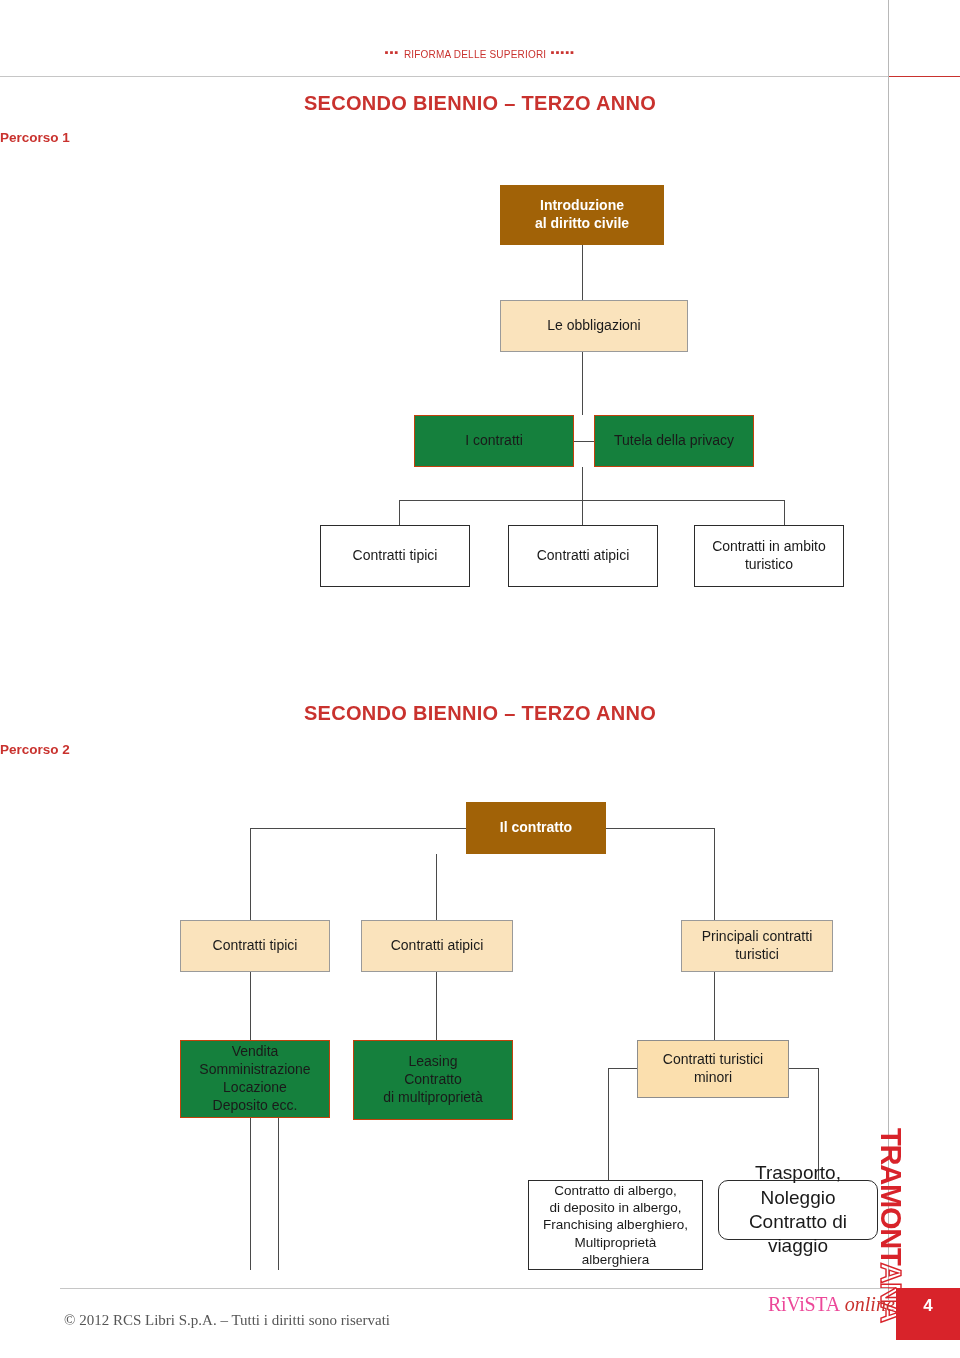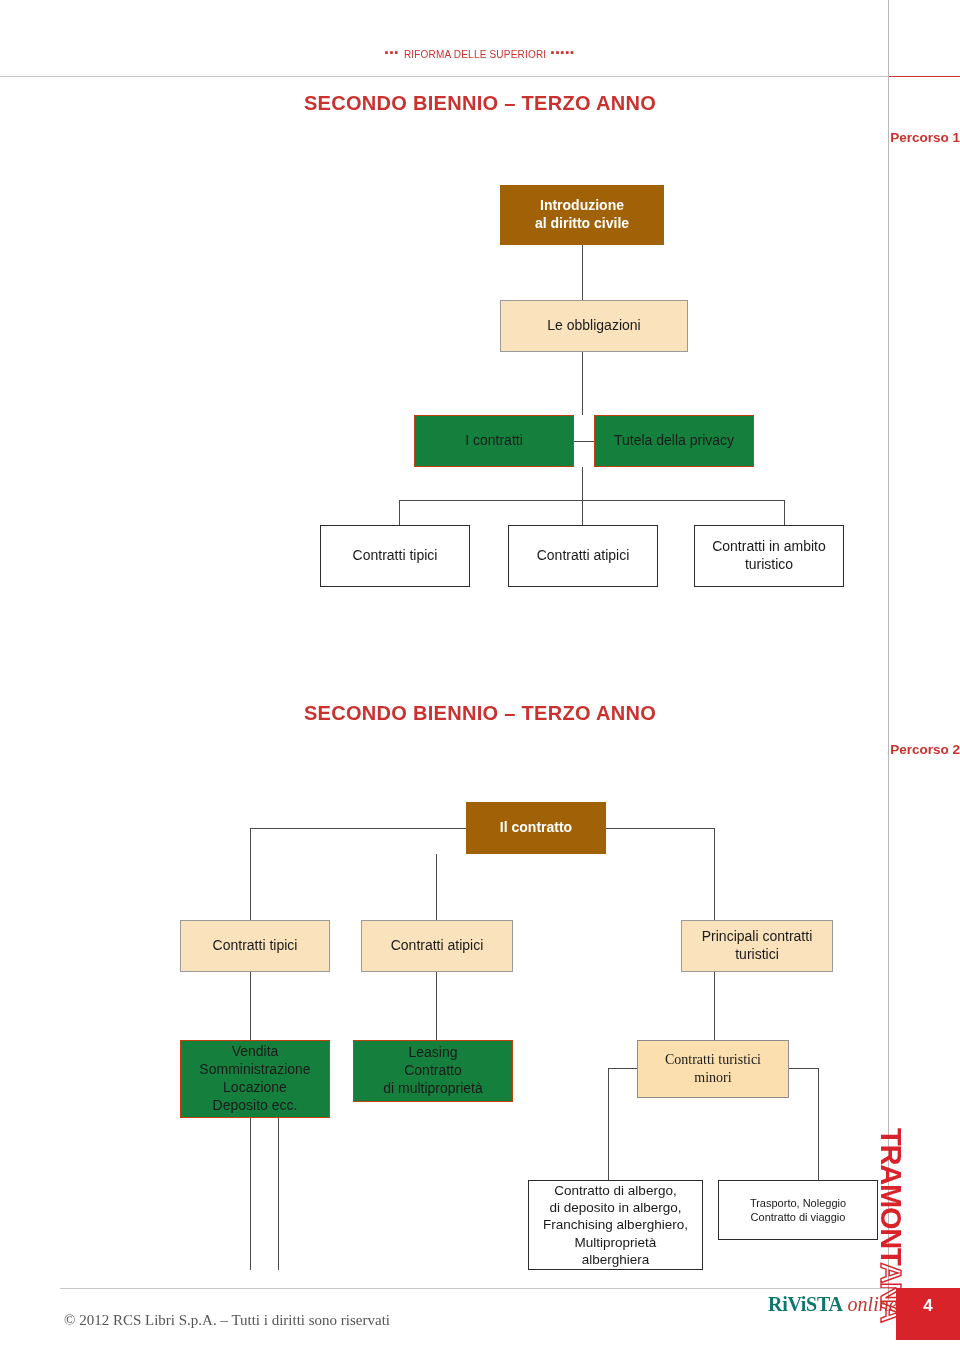--- a/index.html
+++ b/index.html
@@ -72,21 +72,21 @@
     width: 960px;
     text-align: center;
     color: #c9322e;
     font-size: 20px;
     font-weight: bold;
     letter-spacing: .3px;
   }
   .sec-sub {
     position: absolute;
     width: 960px;
-    text-align: right;
+    text-align: left;
     color: #c9322e;
     font-size: 13.5px;
     font-weight: bold;
   }
 
   
   .box {
     position: absolute;
     box-sizing: border-box;
     display: flex;
@@ -150,21 +150,21 @@
     margin-top: 12px;
   }
   .rivista {
     position: absolute;
     left: 768px;
     top: 1293px;
     font-family: "Liberation Serif", serif;
     font-size: 20px;
     white-space: nowrap;
   }
-  .rivista .r1 { color: #0f766e; font-weight: bold; letter-spacing: -.3px; margin-top: 26px; }
+  .rivista .r1 { color: #ec4899; font-weight: normal; letter-spacing: -.3px; margin-top: 26px; }
   .rivista .r2 { color: #c9322e; font-style: italic; }
   .page-num {
     position: absolute;
     left: 896px;
     top: 1288px;
     width: 64px;
     height: 52px;
     background: #d8232a;
     color: #ffffff;
     font-size: 17px;
@@ -263,46 +263,46 @@
 <div class="line v" style="left:250px; top:972px; height:68px;"></div>
 <div class="line v" style="left:436px; top:972px; height:68px;"></div>
 <div class="line v" style="left:714px; top:972px; height:68px;"></div>
 
 <div class="box grey" style="left:180px; top:1040px; width:150px; height:78px; flex-direction:column;">
   <span>Vendita</span>
   <span>Somministrazione</span>
   <span>Locazione</span>
   <span>Deposito ecc.</span>
 </div>
-<div class="box grey" style="left:353px; top:1040px; width:160px; height:62px; flex-direction:column;">
+<div class="box grey" style="left:353px; top:1040px; width:160px; height:80px; flex-direction:column;">
   <span>Leasing</span>
   <span>Contratto</span>
   <span>di multiproprietà</span>
 </div>
-<div class="box peach-dark" style="left:637px; top:1040px; width:152px; height:58px; flex-direction:column;font-family:Liberation Serif, serif;">
+<div class="box peach-dark" style="left:637px; top:1040px; width:152px; height:58px; flex-direction:column;">
   <span>Contratti turistici</span>
   <span>minori</span>
 </div>
 
 <div class="line v" style="left:608px; top:1068px; height:112px;"></div>
 <div class="line h" style="left:608px; top:1068px; width:30px;"></div>
 <div class="line v" style="left:818px; top:1068px; height:112px;"></div>
 <div class="line h" style="left:789px; top:1068px; width:30px;"></div>
 
 <div class="line v" style="left:250px; top:1118px; height:152px;"></div>
 <div class="line v" style="left:278px; top:1102px; height:168px;"></div>
 
 <div class="box white" style="left:528px; top:1180px; width:175px; height:90px; flex-direction:column; font-size:13.5px;">
   <span>Contratto di albergo,</span>
   <span>di deposito in albergo,</span>
   <span>Franchising alberghiero,</span>
   <span>Multiproprietà</span>
   <span>alberghiera</span>
 </div>
-<div class="box white" style="left:718px; top:1180px; width:160px; height:60px; flex-direction:column; font-size:11px;">
+<div class="box white" style="left:718px; top:1180px; width:160px; height:60px; flex-direction:column; font-size:19px;border-radius:10px;">
   <span>Trasporto, Noleggio</span>
   <span>Contratto di viaggio</span>
 </div>
 
 <div class="tramontana">
   <span class="solid">TRAMONT</span><span class="outline">ANA</span>
 </div>
 
 <div class="footer-rule"></div>
 <div class="copyright">© 2012 RCS Libri S.p.A. – Tutti i diritti sono riservati</div>

